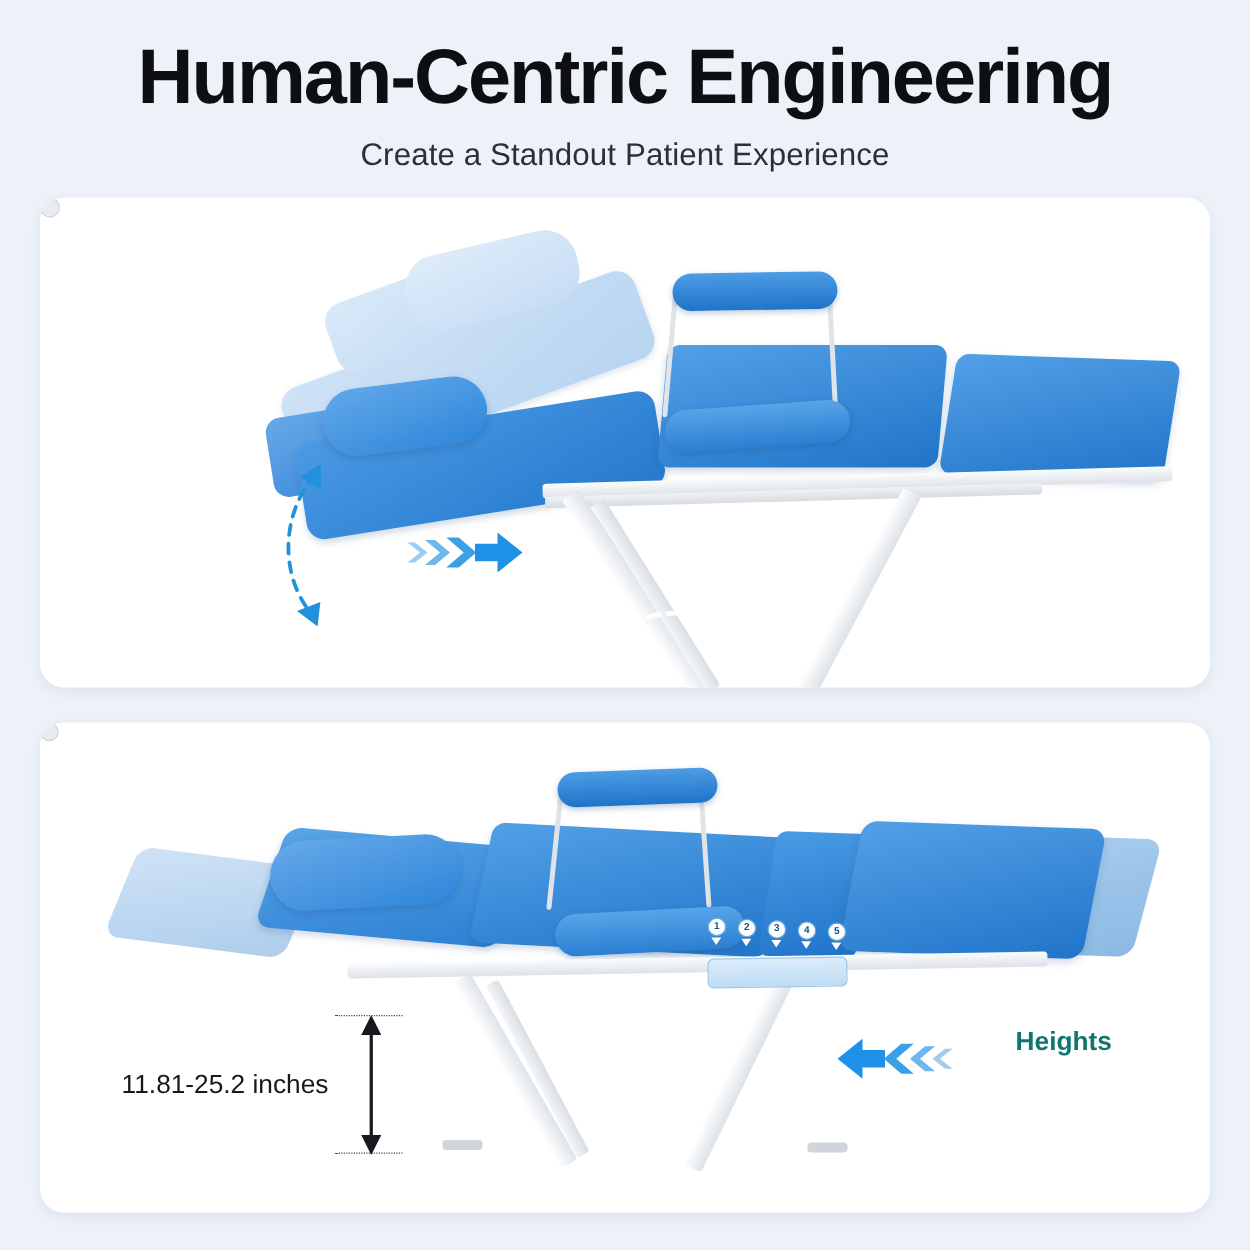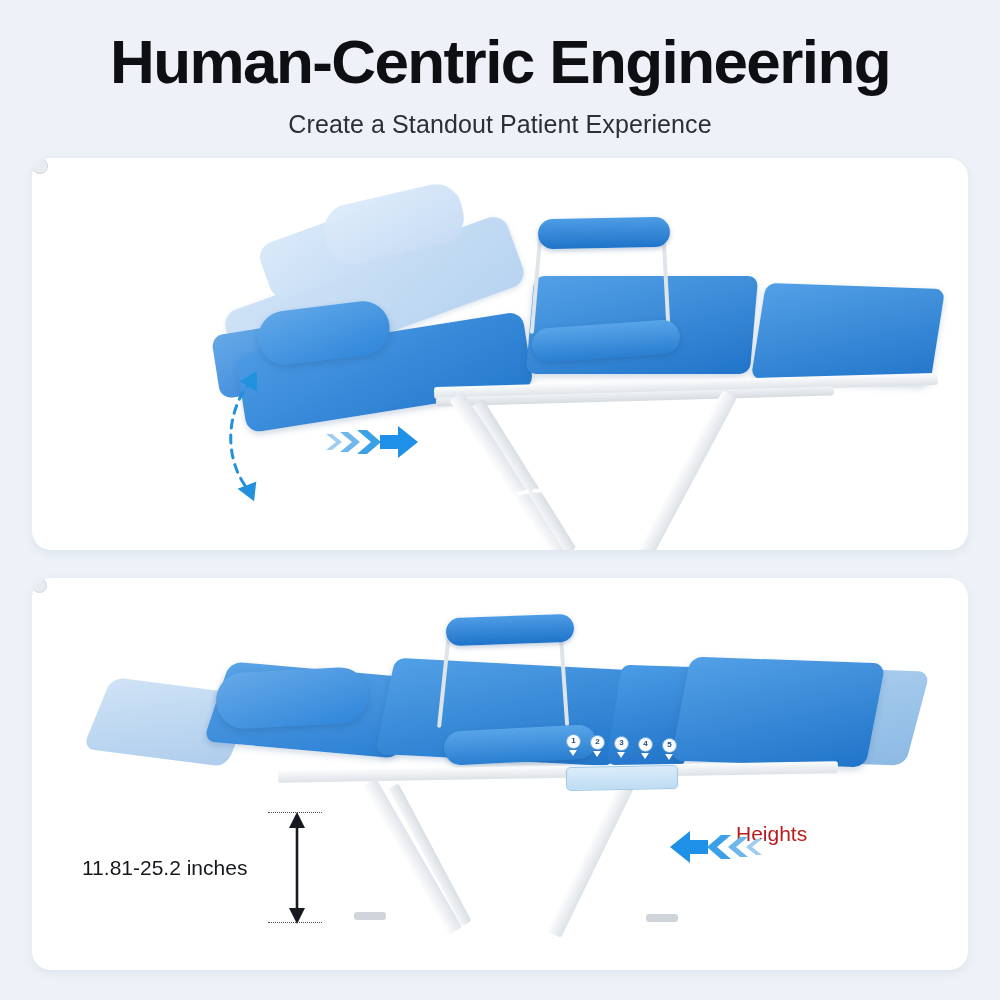--- a/index.html
+++ b/index.html
@@ -275,37 +275,37 @@
     width:0;height:0;margin:1px auto 0;
     border-left:4px solid transparent;border-right:4px solid transparent;
     border-top:6px solid #ffffff;
     filter:drop-shadow(0 0 1px rgba(60,110,160,.8));
   }
 
   
   #dim{position:absolute;left:286px;top:812px;width:22px;height:112px;}
   #dim-label{
     position:absolute;left:82px;top:854px;width:196px;
-    text-align:left;font-size:21px;line-height:28px;
+    text-align:center;font-size:21px;line-height:28px;
     color:#15181d;white-space:nowrap;
   }
   .dim-tick{position:absolute;left:268px;width:54px;height:0;
     border-top:1px dotted #4a4f56;}
   #dim-tick-top{top:812px;}
   #dim-tick-bot{top:922px;}
 
   
   #ann2{position:absolute;left:736px;top:818px;width:230px;}
   #ann2-value{
     font-size:35px;line-height:42px;font-weight:600;color:#111418;
     letter-spacing:-.5px;text-align:center;white-space:nowrap;
   }
   #ann2-label{
-    font-size:21px;line-height:28px;font-weight:400;color:#b91c1c;
-    text-align:left;white-space:nowrap;margin-top:2px;
+    font-size:21px;line-height:28px;font-weight:700;color:#0f766e;
+    text-align:center;white-space:nowrap;margin-top:2px;
   }
   #ann2-arrow{position:absolute;left:668px;top:826px;width:96px;height:42px;}
 </style>
 </head>
 <body>
 
 <div id="header">
   <div id="page-title">Human-Centric Engineering</div>
   <div id="page-subtitle">Create a Standout Patient Experience</div>
 </div>

